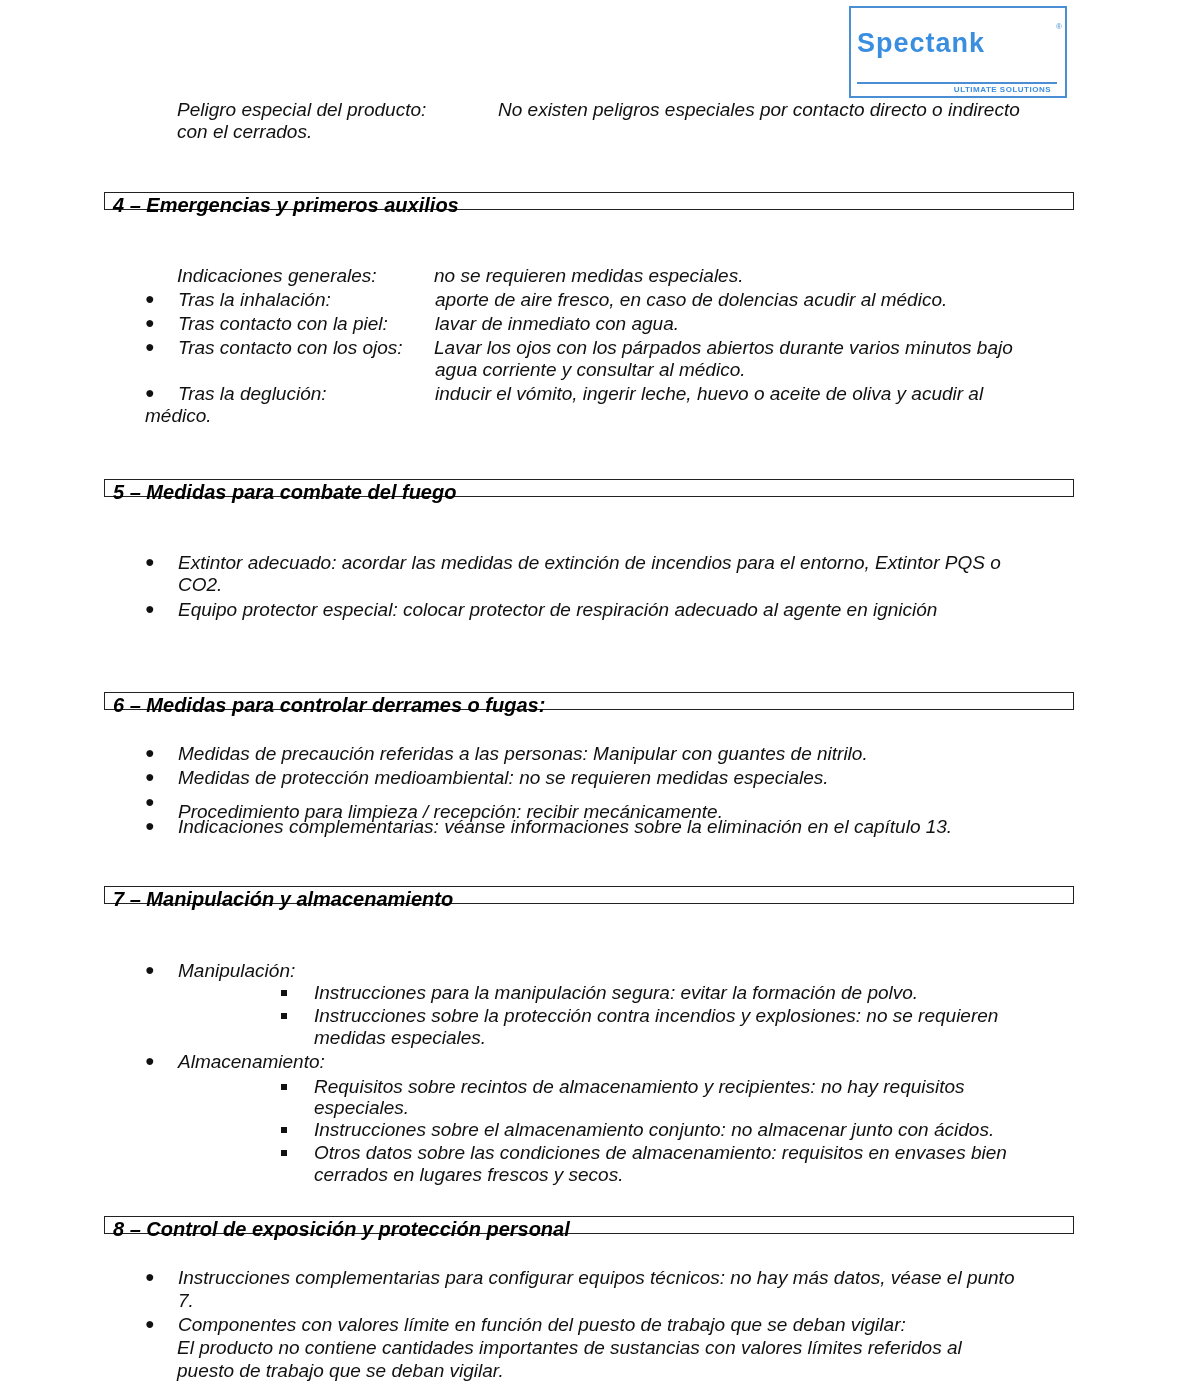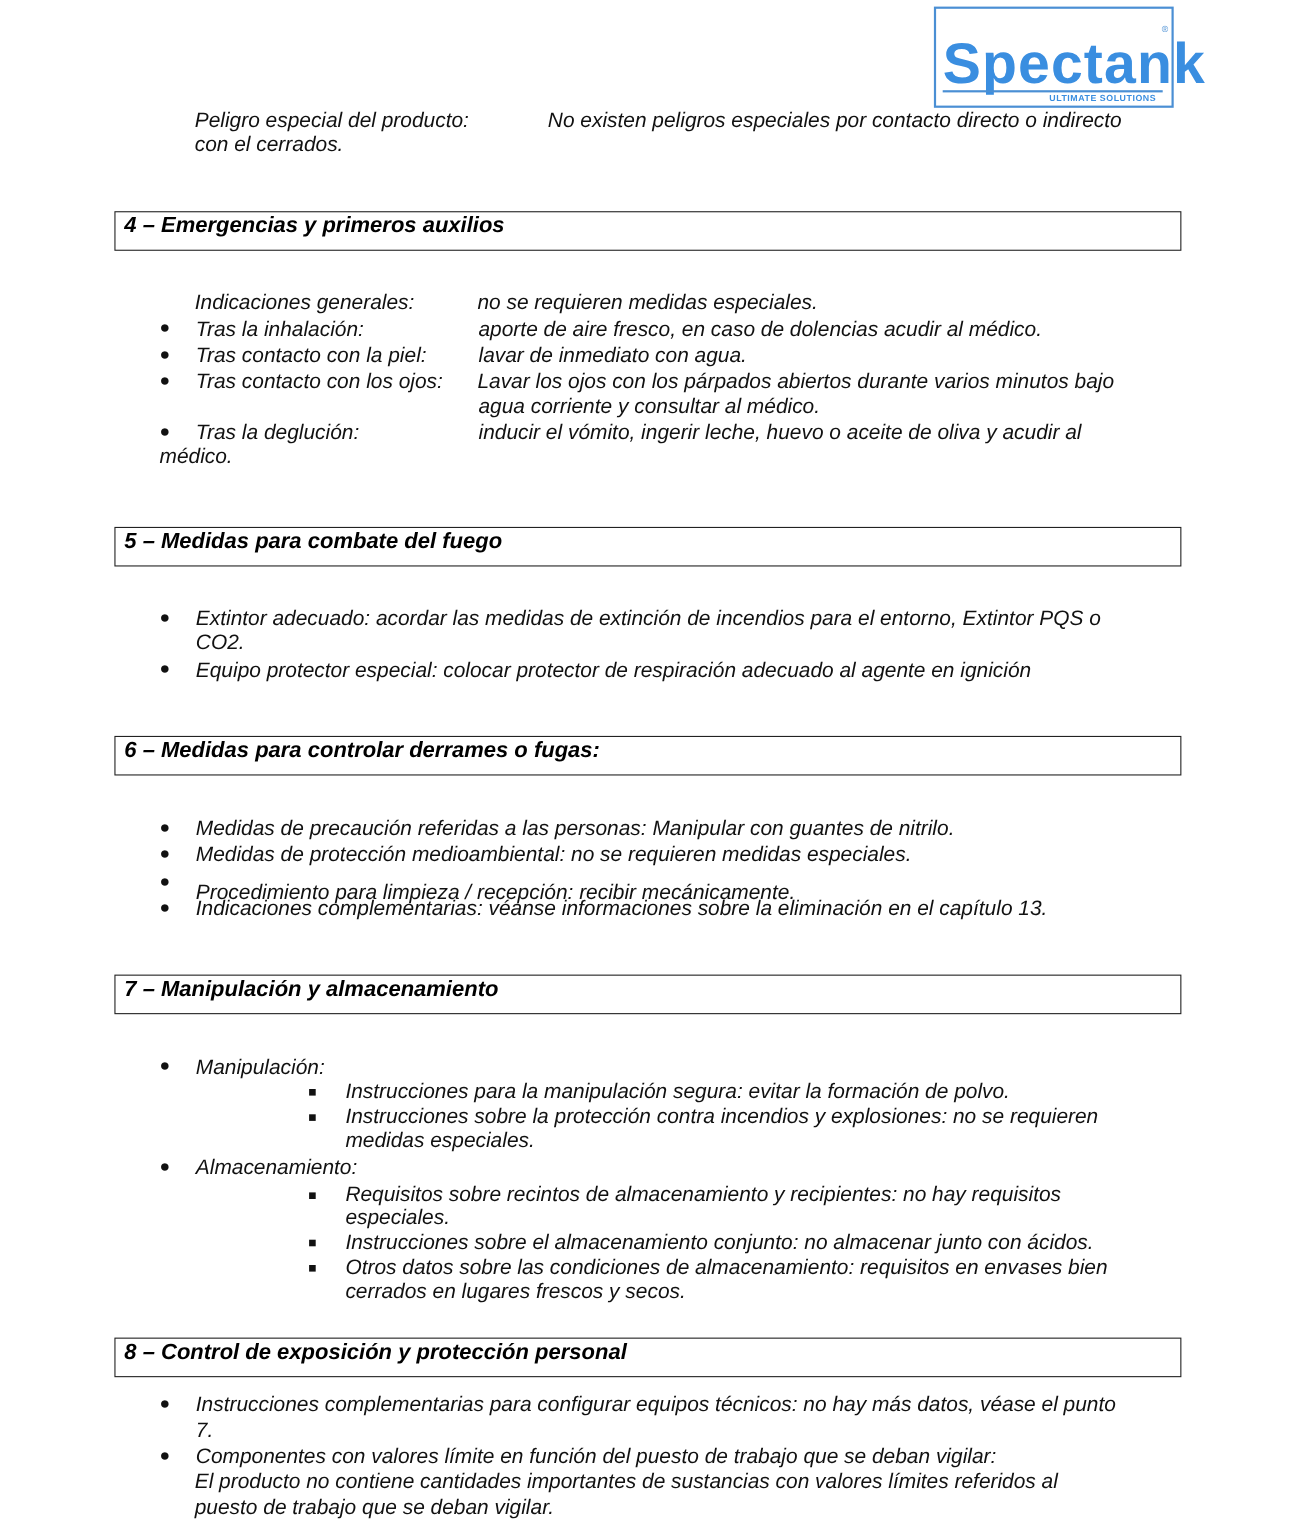--- a/index.html
+++ b/index.html
@@ -2,26 +2,26 @@
 <html><head>
 <meta charset="utf-8">
 <style>
   html, body { margin:0; padding:0; background:#ffffff; }
   body { width:1182px; height:1394px; position:relative; overflow:hidden;
          font-family:"Liberation Sans", sans-serif; color:#111; }
   .it { font-style:italic; font-size:19px; line-height:22.5px; position:absolute; white-space:nowrap; }
   .logo { position:absolute; left:849px; top:6px; width:218px; height:92px;
           border:2px solid #4a8fd4; box-sizing:border-box; background:#fff; }
   .logo .brand { position:absolute; left:6px; top:20px; font-family:"Liberation Sans", sans-serif;
-          font-weight:bold; font-size:52px; color:#3a8ee0; letter-spacing:1px; }
+          font-weight:bold; font-size:27px; color:#3a8ee0; letter-spacing:1px; }
   .logo .tagline { position:absolute; right:14px; bottom:2px; font-size:8px; font-weight:bold;
           color:#3a8ee0; letter-spacing:0.5px; }
   .logo .line { position:absolute; left:6px; right:8px; bottom:12px; height:2px; background:#4a8fd4; }
   .logo .reg { position:absolute; right:3px; top:14px; font-size:8px; color:#4a8fd4; }
-  .section-box { position:absolute; left:104px; width:970px; height:36px; border:1.5px solid #222;
+  .section-box { position:absolute; left:104px; width:970px; height:18px; border:1.5px solid #222;
           box-sizing:border-box; }
   .section-box span { position:absolute; left:8px; top:0px; font-weight:bold; font-style:italic;
           font-size:20px; line-height:24px; color:#000; }
   .bullet { position:absolute; font-size:16px; }
   .sq { position:absolute; width:6px; height:6px; background:#111; }
 </style>
 </head>
 <body>
 
 <div class="logo">
@@ -61,21 +61,21 @@
 
 <div class="section-box" style="top:479px;">
   <span>5 – Medidas para combate del fuego</span>
 </div>
 <span class="bullet" style="left:145px;top:553px;">●</span>
 <span class="it" style="left:178px;top:552px;">Extintor adecuado: acordar las medidas de extinción de incendios para el entorno, Extintor PQS o</span>
 <span class="it" style="left:178px;top:574px;">CO2.</span>
 <span class="bullet" style="left:145px;top:600px;">●</span>
 <span class="it" style="left:178px;top:599px;">Equipo protector especial: colocar protector de respiración adecuado al agente en ignición</span>
 
-<div class="section-box" style="top:669px;padding-left:36px;">
+<div class="section-box" style="top:692px;padding-left:36px;">
   <span>6 – Medidas para controlar derrames o fugas:</span>
 </div>
 <span class="bullet" style="left:145px;top:744px;">●</span>
 <span class="it" style="left:178px;top:743px;">Medidas de precaución referidas a las personas: Manipular con guantes de nitrilo.</span>
 <span class="bullet" style="left:145px;top:768px;">●</span>
 <span class="it" style="left:178px;top:767px;">Medidas de protección medioambiental: no se requieren medidas especiales.</span>
 <span class="bullet" style="left:145px;top:793px;">●</span>
 <span class="it" style="left:178px;top:801px;">Procedimiento para limpieza / recepción: recibir mecánicamente.</span>
 <span class="bullet" style="left:145px;top:817px;">●</span>
 <span class="it" style="left:178px;top:816px;">Indicaciones complementarias: véanse informaciones sobre la eliminación en el capítulo 13.</span>

